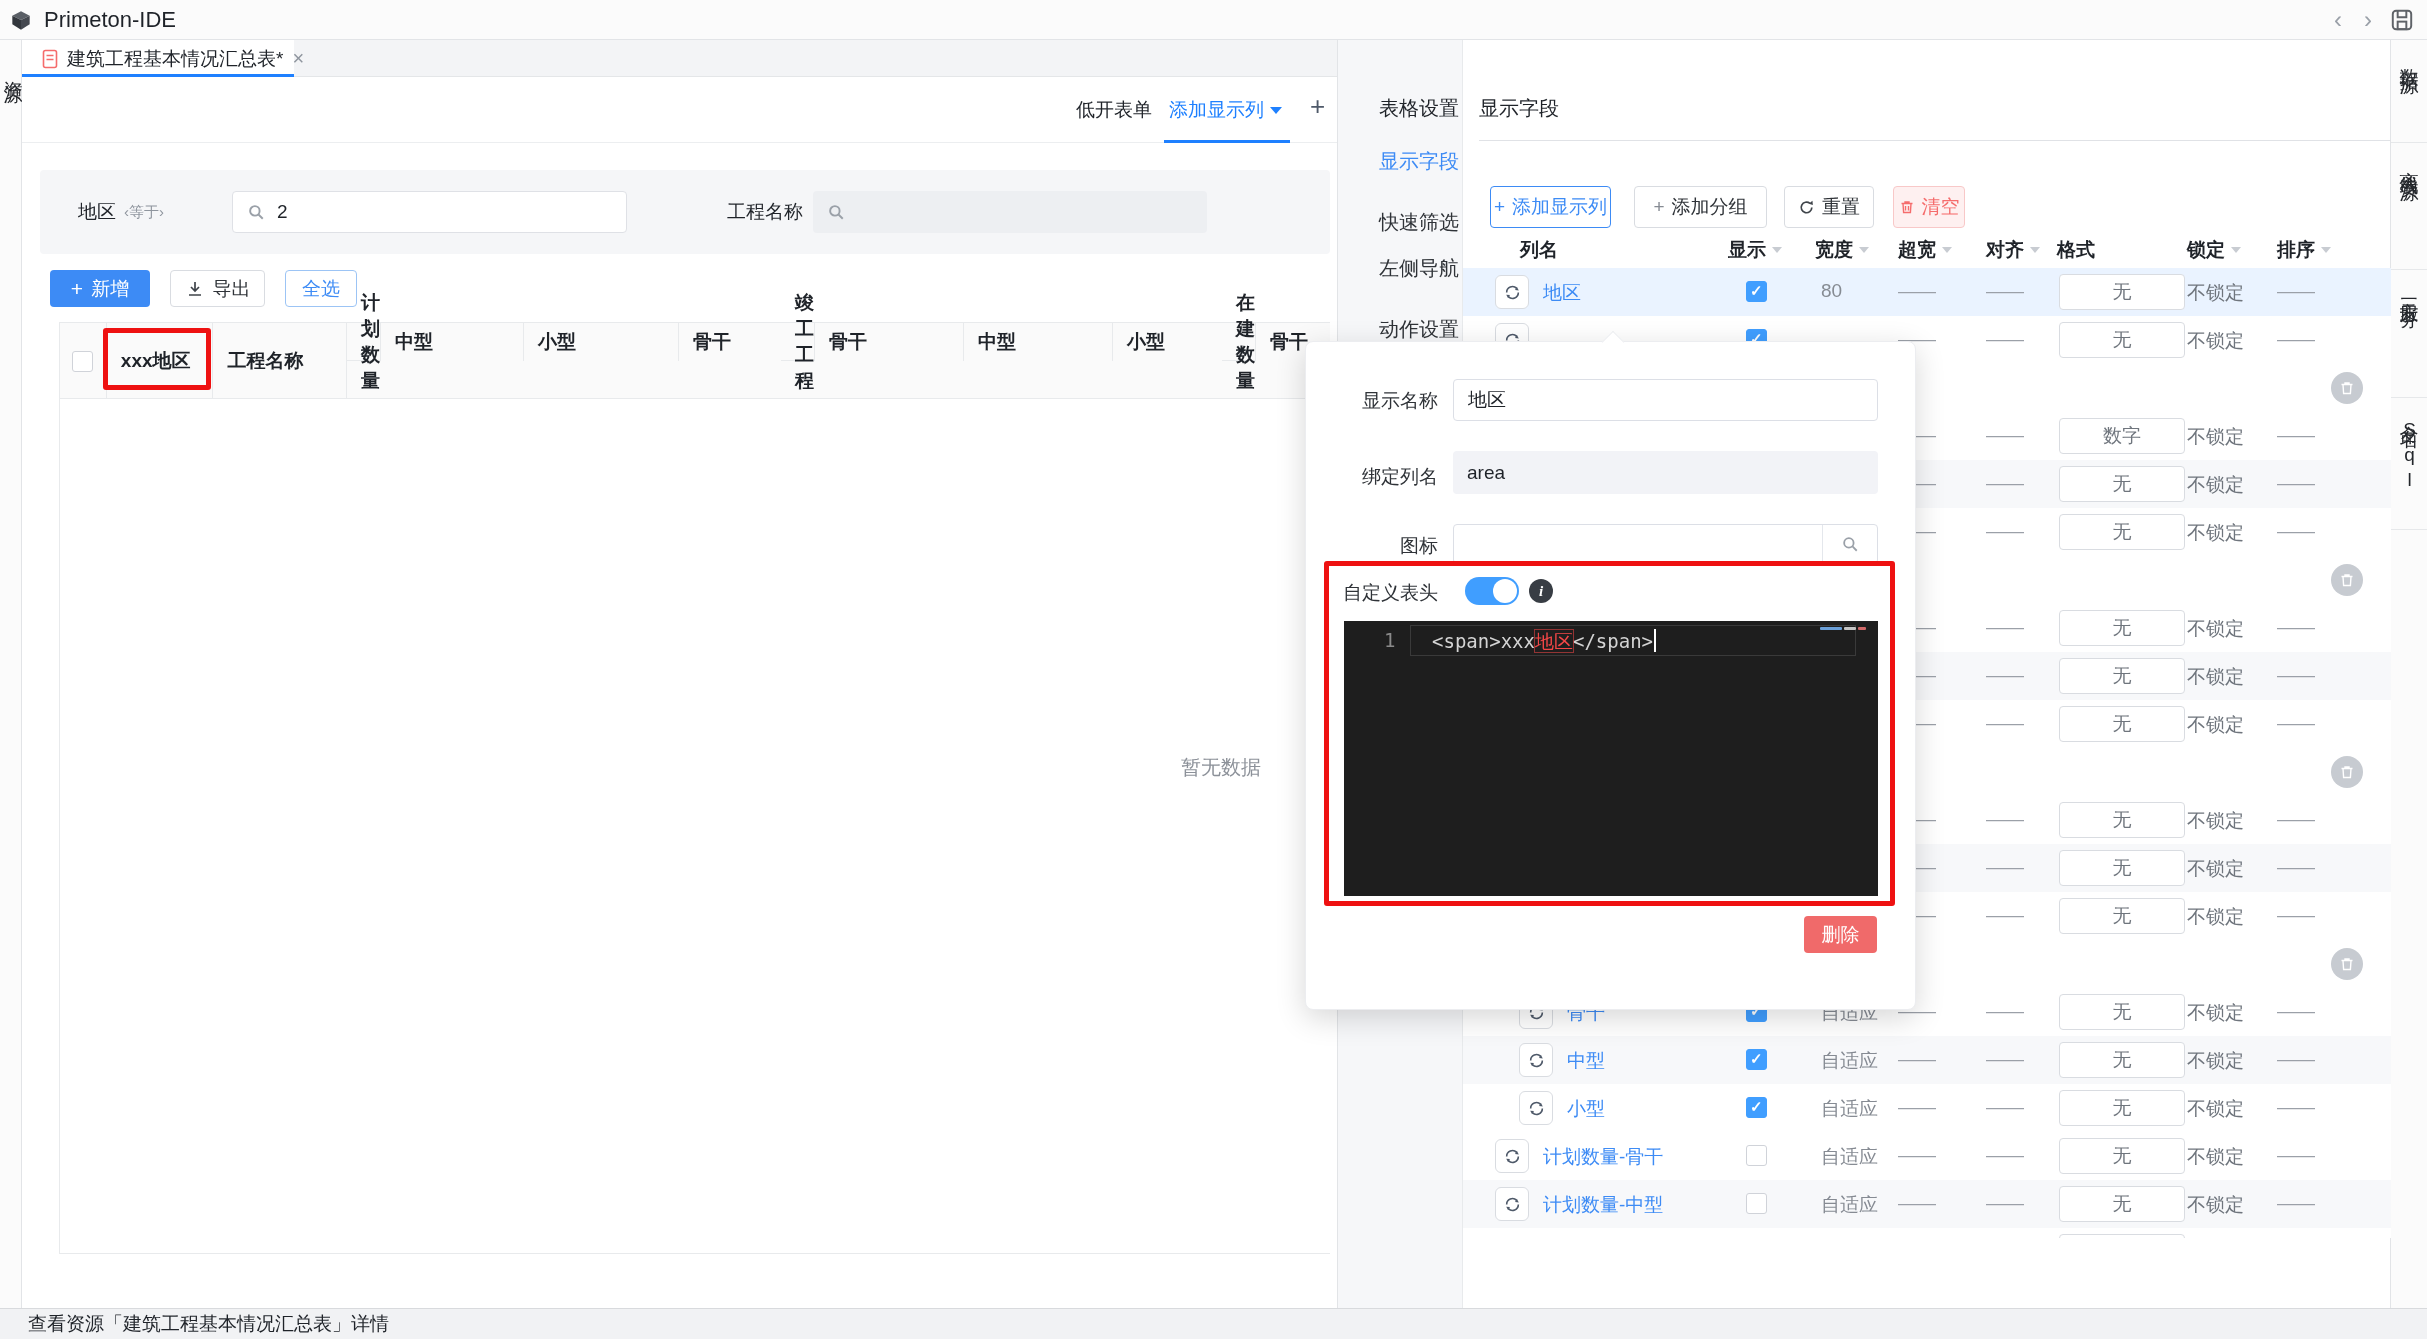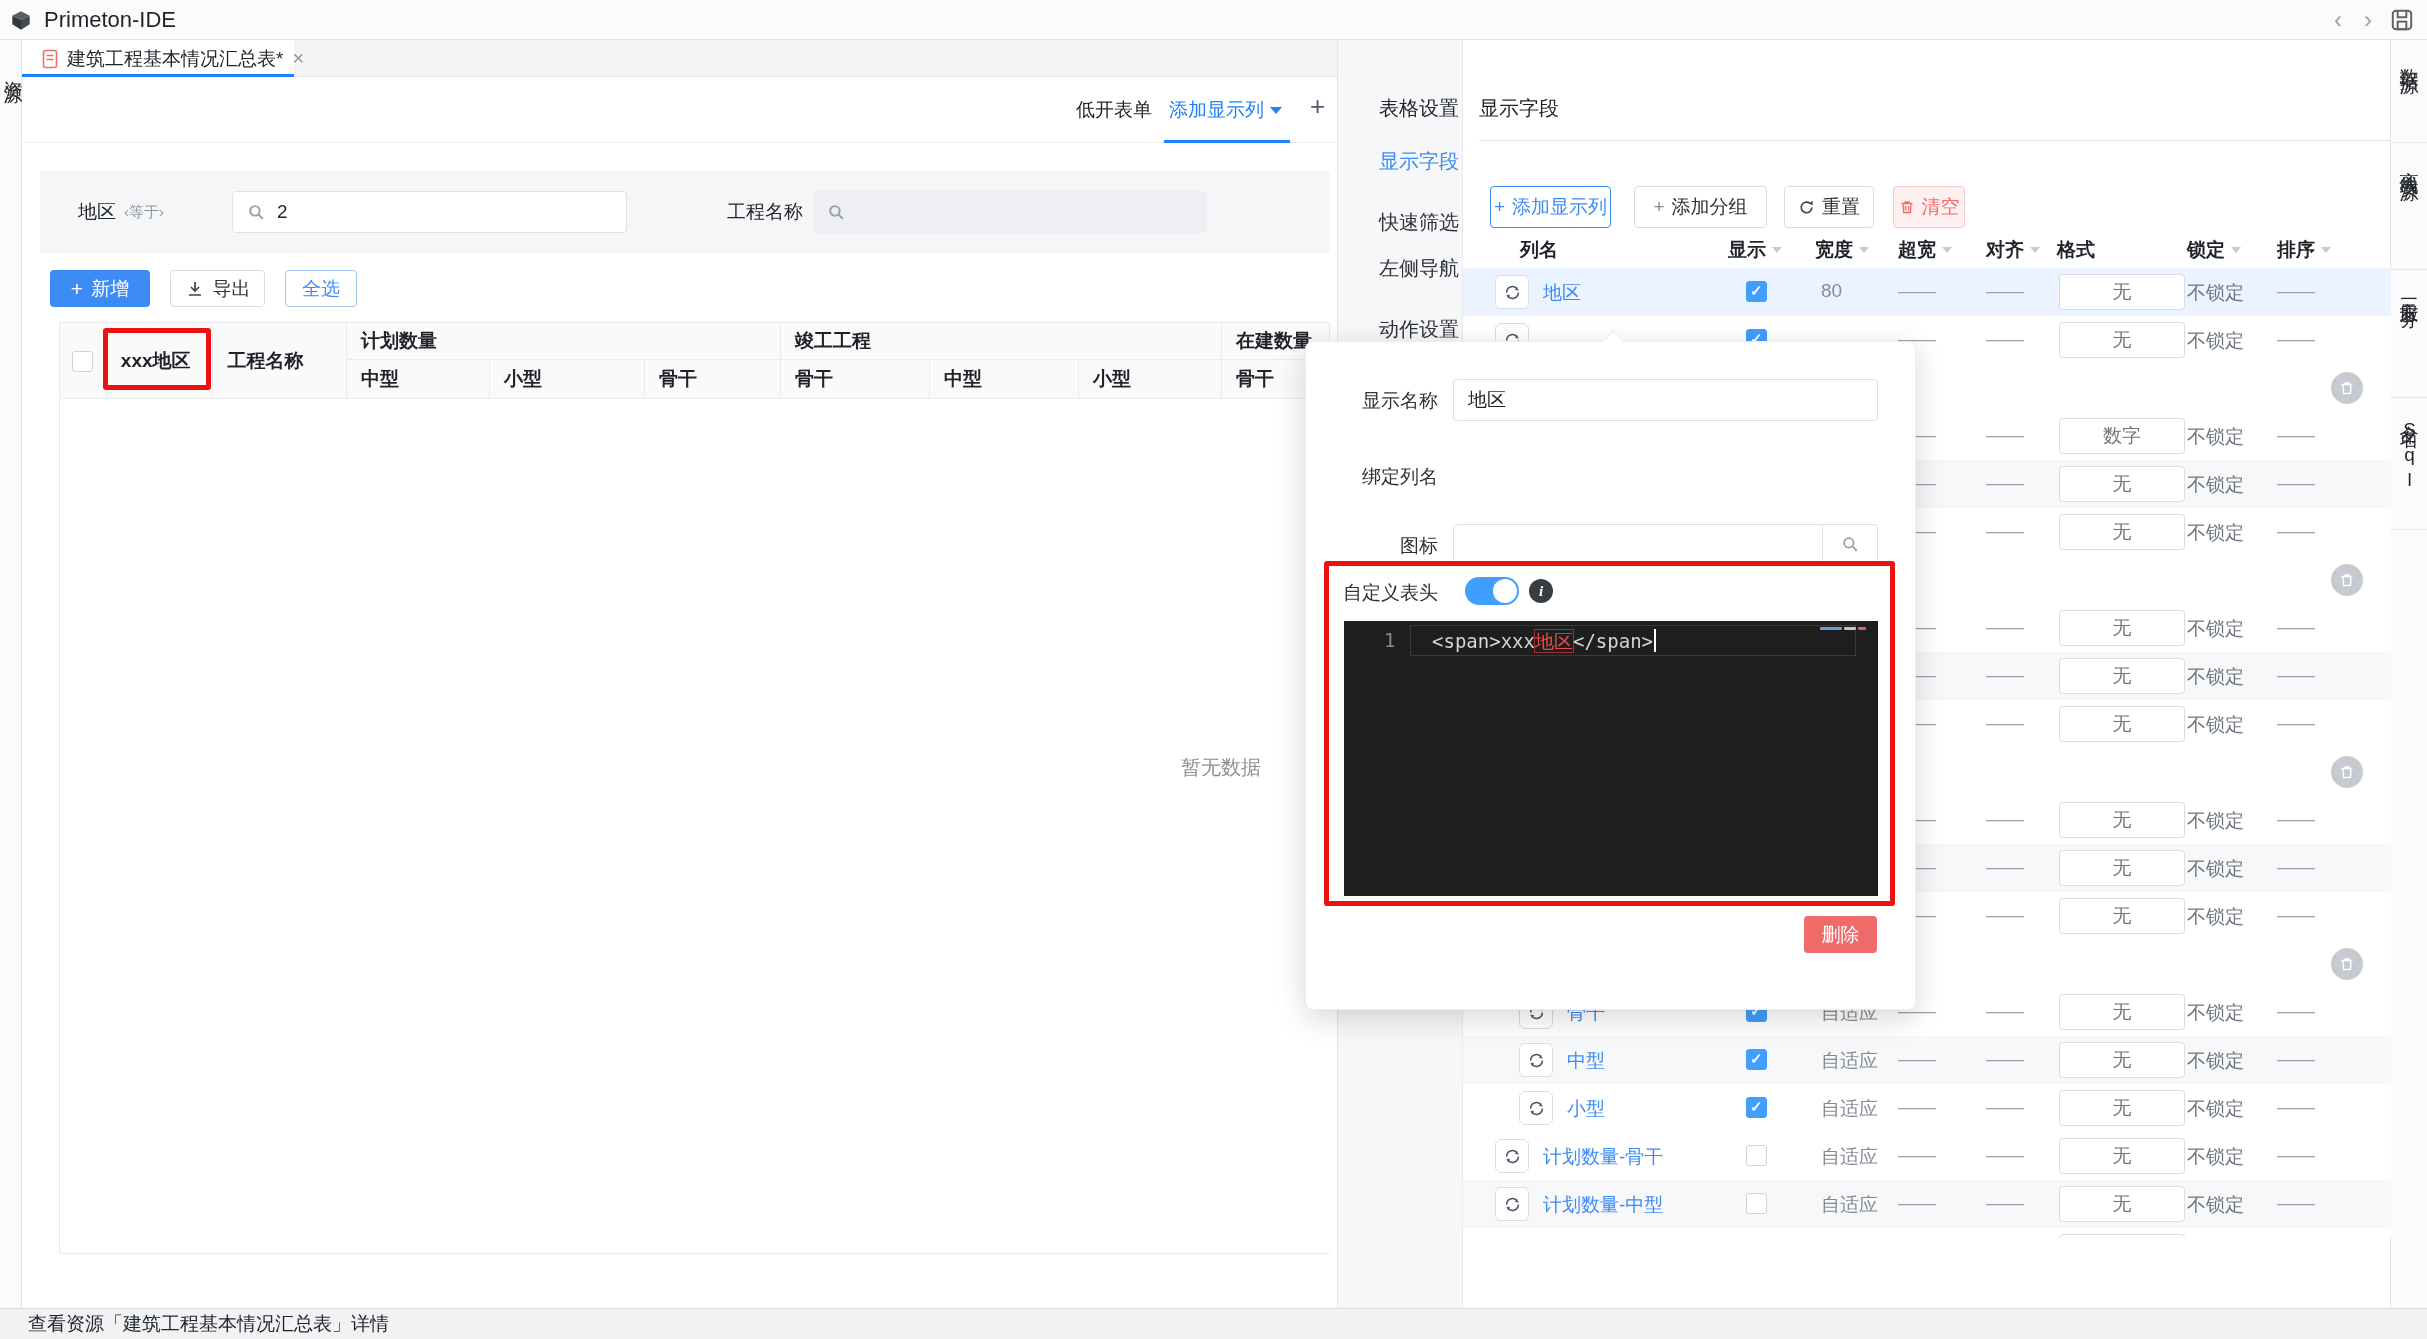--- a/index.html
+++ b/index.html
@@ -47,21 +47,21 @@
   #btn-add { left:50px; top:270px; width:100px; background:#3d8bf5; color:#fff; }
   #btn-add .plus { font-size:21px; }
   #btn-export { left:170px; top:270px; width:95px; background:#fff; border:1px solid #d9dce1; color:#2f3338; }
   #btn-select-all { left:285px; top:270px; width:72px; background:#fff; border:1px solid #9cc4f5; color:#3d8bf5; }
 
   
   #main-table { left:59px; top:322px; width:1271px; height:932px; border-left:1px solid #e8eaec; border-bottom:1px solid #e8eaec; border-top:1px solid #e8eaec; }
   #mt-header { display:flex; height:76px; background:#fafafa; border-bottom:1px solid #e8eaec; font-weight:600; font-size:19px; color:#1f2329; }
   .mth-cell { border-right:1px solid #e8eaec; display:flex; align-items:center; padding-left:14px; height:76px; }
   .mth-cb { justify-content:center; padding-left:0; }
-  .mth-group { display:flex; flex-direction:column; }
+  .mth-group { display:flex; flex-direction:row; }
   .mth-glabel { height:38px; border-bottom:1px solid #e8eaec; border-right:1px solid #e8eaec; display:flex; align-items:center; padding-left:14px; }
   .mth-leaves { display:flex; height:38px; }
   .mth-leaf { border-right:1px solid #e8eaec; display:flex; align-items:center; padding-left:14px; height:38px; }
   #mt-empty { position:absolute; left:1161px; top:444px; transform:translate(-50%,-50%); color:#8c9199; font-size:20px; }
 
   .cbx { width:21px; height:21px; border-radius:3px; background:#fff; border:1px solid #d0d3d9; position:relative; }
   .cbx.on { background:#409eff; border-color:#409eff; }
   .cbx.on::after { content:"✓"; position:absolute; left:3px; top:0px; color:#fff; font-size:15px; font-weight:bold; }
 
   
@@ -557,20 +557,23 @@
 
   <div id="popup" class="abs">
     <div id="popup-arrow"></div>
 
     <div class="pp-label" style="top:46px;">显示名称</div>
     <div class="pp-input" id="pp-input-name">
         <span>地区</span>
       </div>
 
     <div class="pp-label" style="top:122px;">绑定列名</div>
+    <div class="pp-input" id="pp-input-bind">
+        <span>area</span>
+      </div>
 
     <div class="pp-label" style="top:191px;">图标</div>
     <div class="pp-input" id="pp-input-icon">
       <div id="pp-icon-suffix">
         <svg width="18" height="18" viewBox="0 0 16 16" fill="none" stroke="#9aa0a8" stroke-width="1.6">
             <circle cx="7" cy="7" r="4.2"></circle>
             <path d="M10.2 10.2L14 14"></path>
           </svg>
       </div>
     </div>

